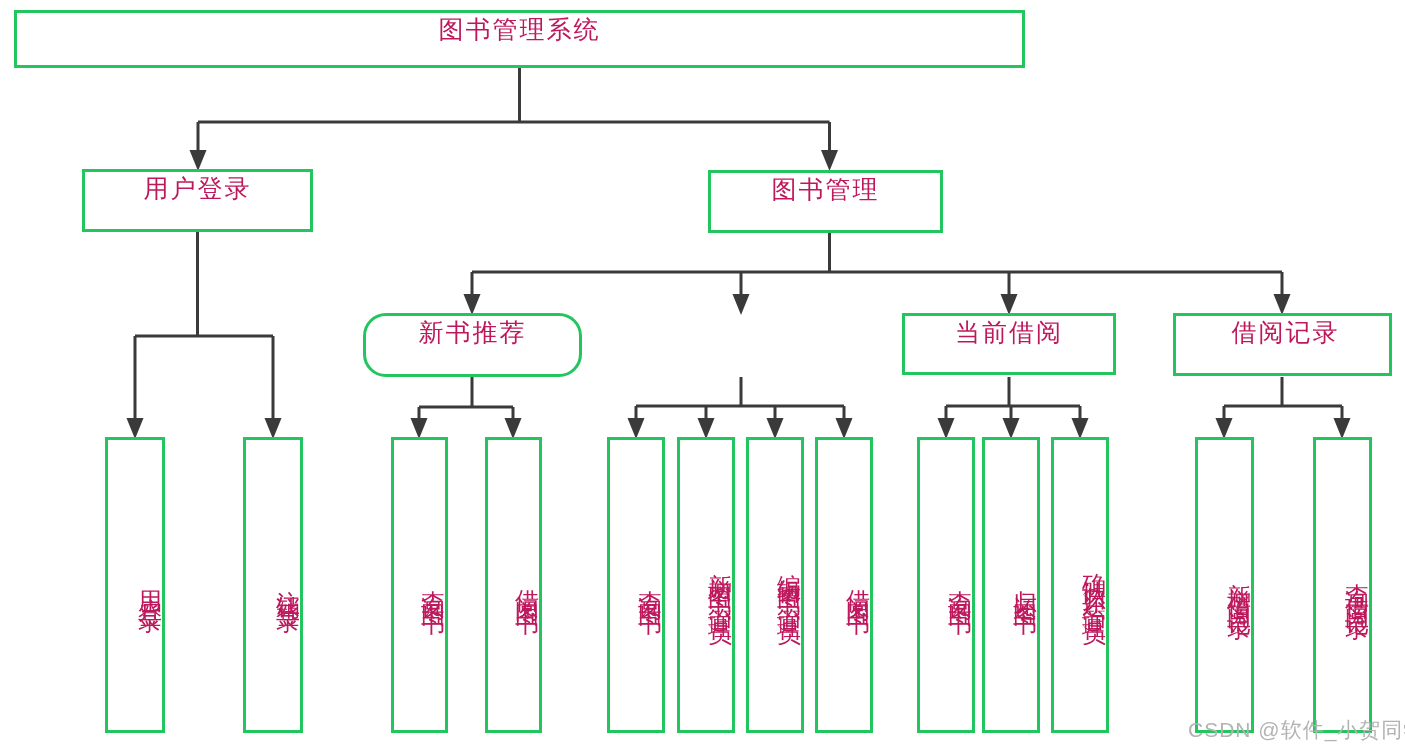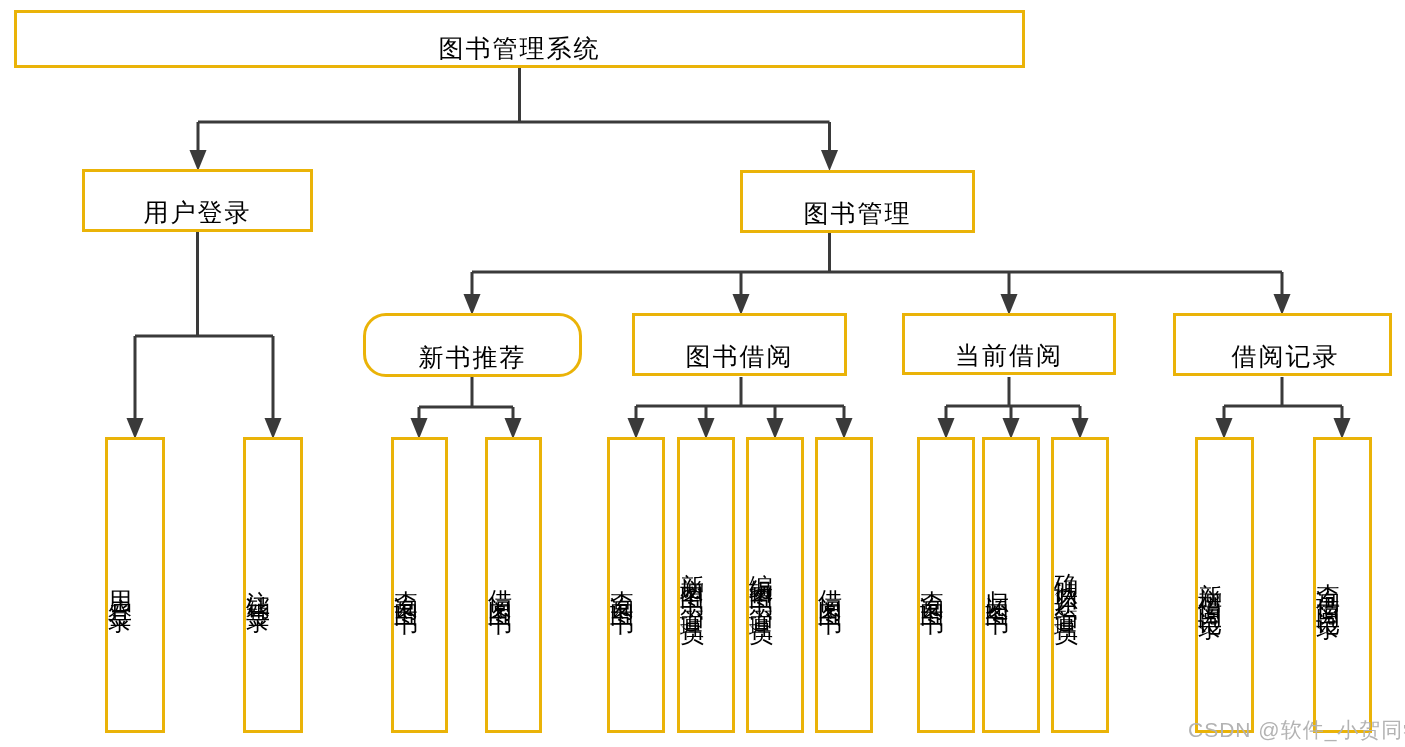--- a/index.html
+++ b/index.html
@@ -13,25 +13,25 @@
   }
   svg.connectors {
     position: absolute;
     left: 0; top: 0;
     z-index: 0;
   }
   .node {
     position: absolute;
     box-sizing: border-box;
     background: #ffffff;
-    border: 3px solid #eab308;
+    border: 3px solid #22c55e;
     display: flex;
-    align-items: flex-end;
+    align-items: flex-start;
     justify-content: center;
-    color: #000000;
+    color: #be185d;
     z-index: 1;
   }
   .h-node {
     font-size: 25px;
     letter-spacing: 2px;
     white-space: nowrap;
   }
   .v-node {
     writing-mode: vertical-rl;
     text-orientation: mixed;
@@ -106,29 +106,26 @@
     </g>
   </svg>
 
   <div class="node h-node" style="left:14px; top:10px; width:1011px; height:58px;">
     <span>图书管理系统</span>
   </div>
 
   <div class="node h-node" style="left:82px; top:169px; width:231px; height:63px;">
     <span>用户登录</span>
   </div>
-  <div class="node h-node" style="left:740px; top:170px; width:235px; height:63px;">
+  <div class="node h-node" style="left:708px; top:170px; width:235px; height:63px;">
     <span>图书管理</span>
   </div>
 
   <div class="node h-node" style="left:363px; top:313px; width:219px; height:64px;border-radius:23px;">
     <span>新书推荐</span>
-  </div>
-  <div class="node h-node" style="left:632px; top:313px; width:215px; height:63px;">
-    <span>图书借阅</span>
   </div>
   <div class="node h-node" style="left:902px; top:313px; width:214px; height:62px;">
     <span>当前借阅</span>
   </div>
   <div class="node h-node" style="left:1173px; top:313px; width:219px; height:63px;padding-left:6px;">
     <span>借阅记录</span>
   </div>
 
   <div class="node v-node" style="left:105px; top:437px; width:60px; height:296px;">
     <span>用户登录</span>

